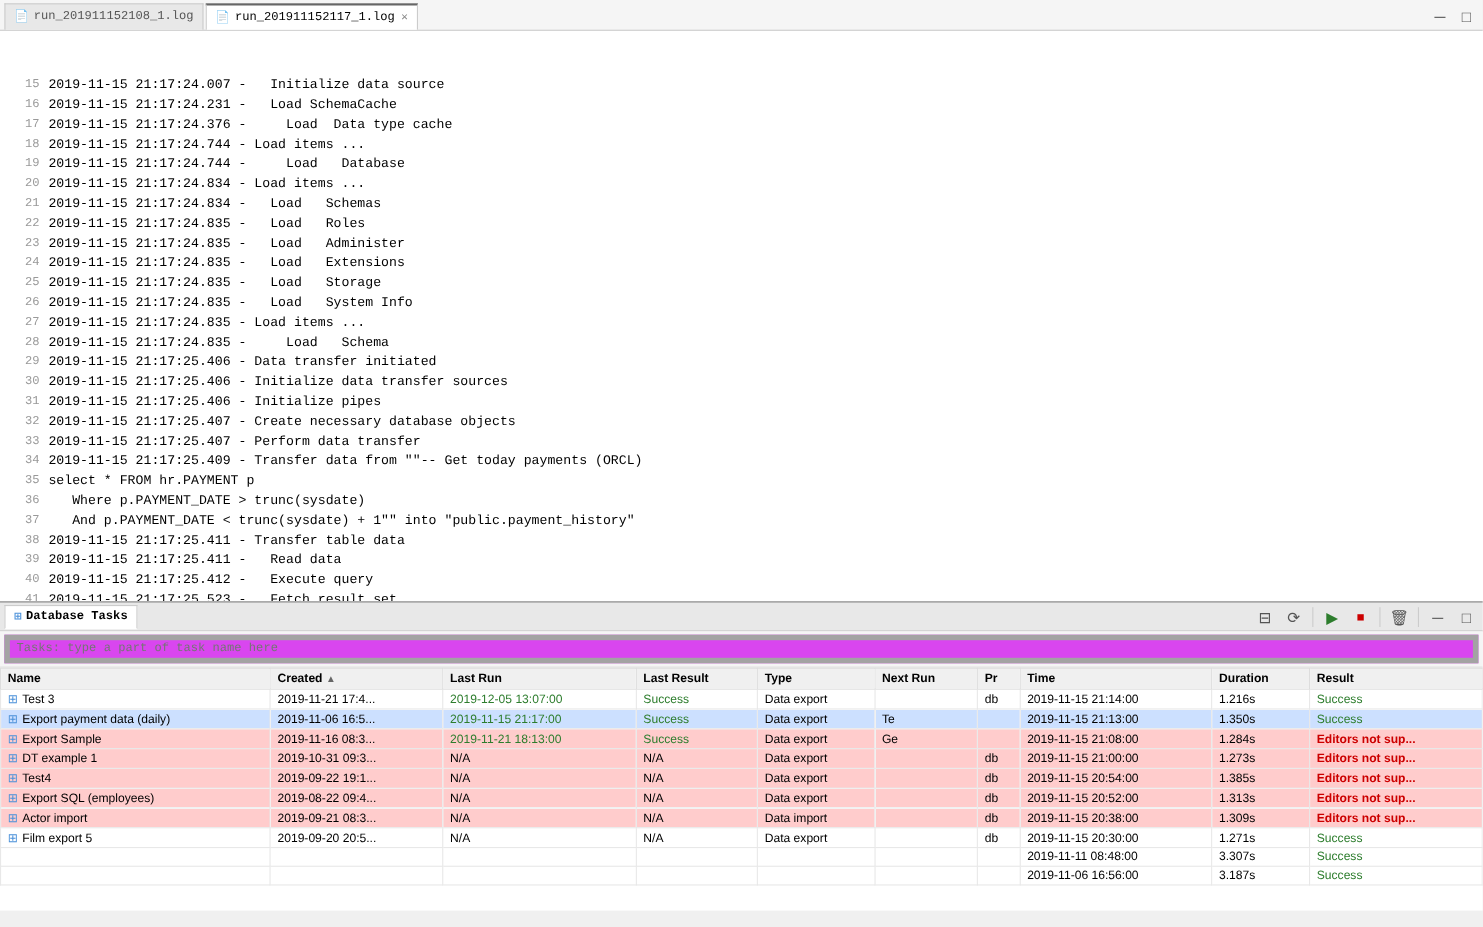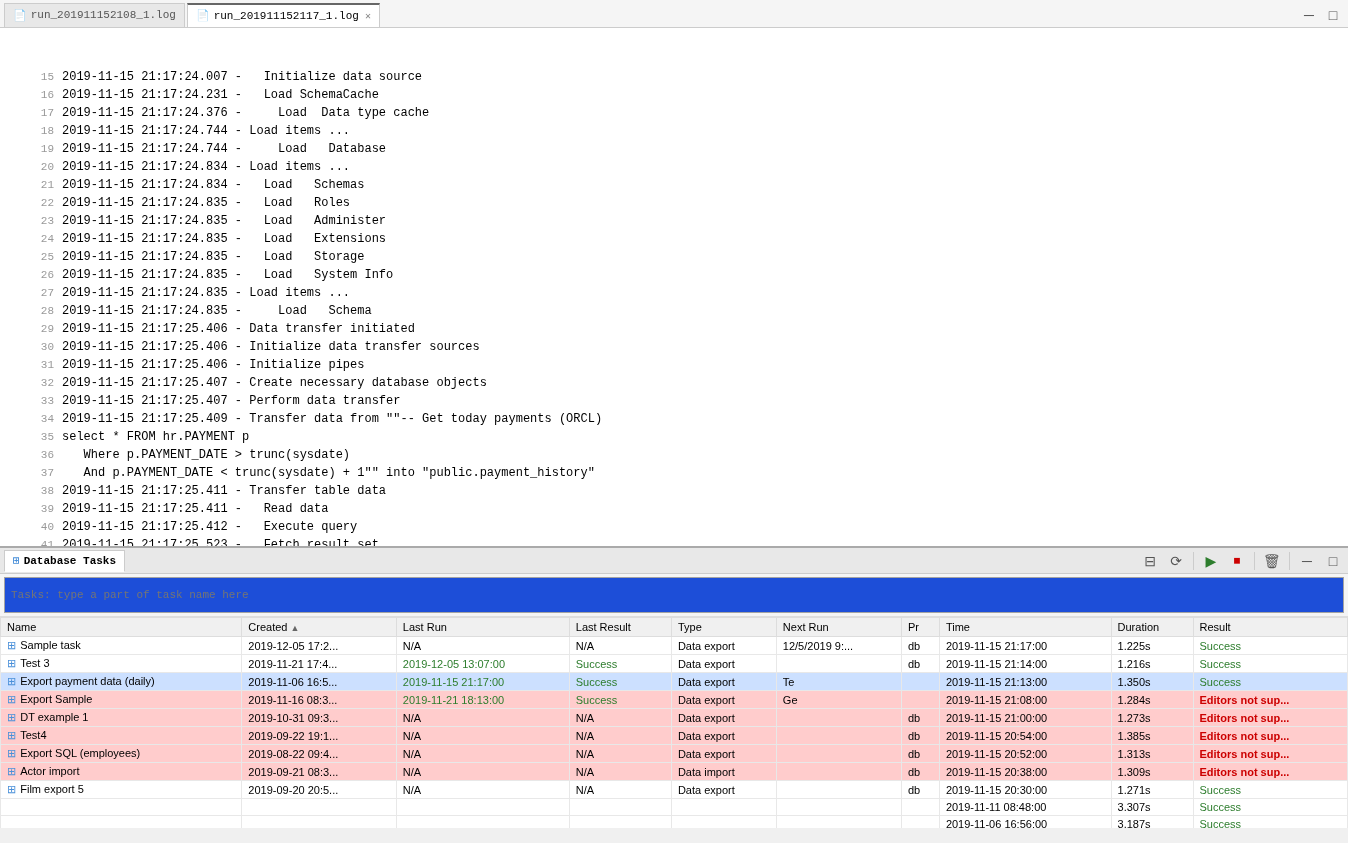--- a/index.html
+++ b/index.html
@@ -53,21 +53,20 @@
     }
     .log-content {
       padding: 4px 0;
       white-space: pre;
       font-size: 12px;
       line-height: 18px;
     }
     .log-line {
       display: flex;
       padding: 0 8px;
-      margin-left: 18px;
     }
     .line-num {
       color: #999;
       min-width: 28px;
       text-align: right;
       margin-right: 8px;
       user-select: none;
       font-size: 11px;
     }
     .line-text {
@@ -135,41 +134,41 @@
     
     .search-bars {
       display: flex;
       background: #f5f5f5;
       padding: 3px 4px;
       gap: 4px;
       border-bottom: 1px solid #ddd;
     }
     .search-input {
       flex: 1;
-      height: 36px;
-      border: 1px solid #a3a3a3;
+      height: 26px;
+      border: 5px solid #a3a3a3;
       padding: 2px 6px;
       font-size: 11px;
-      background: #1d4ed8;
+      background: #d946ef;
       font-family: inherit;
     }
 
     
     .task-table {
       width: 100%;
       border-collapse: collapse;
       font-size: 11px;
       font-family: 'Segoe UI', Arial, sans-serif;
     }
     .task-table th {
       background: #f0f0f0;
       border: 1px solid #ddd;
       padding: 3px 6px;
       text-align: left;
-      font-weight: normal;
+      font-weight: bold;
       white-space: nowrap;
       position: sticky;
       top: 0;
     }
     .task-table th .sort-arrow {
       font-size: 9px;
       color: #666;
     }
     .task-table td {
       border: 1px solid #e8e8e8;
@@ -259,32 +258,20 @@
           <th>Last Result</th>
           <th>Type</th>
           <th>Next Run</th>
           <th>Pr</th>
           <th>Time</th>
           <th>Duration</th>
           <th>Result</th>
         </tr>
       </thead>
       <tbody id="task-tbody">
-      <tr>
-            <td><span class="task-row-icon">⊞</span>Sample task</td>
-            <td>2019-12-05 17:2...</td>
-            <td>N/A</td>
-            <td>N/A</td>
-            <td>Data export</td>
-            <td>12/5/2019 9:...</td>
-            <td>db</td>
-            <td>2019-11-15 21:17:00</td>
-            <td>1.225s</td>
-            <td><span class="success-text">Success</span></td>
-          </tr>
           <tr>
             <td><span class="task-row-icon">⊞</span>Test 3</td>
             <td>2019-11-21 17:4...</td>
             <td style="color: rgb(45, 125, 45);">2019-12-05 13:07:00</td>
             <td><span class="success-text">Success</span></td>
             <td>Data export</td>
             <td></td>
             <td>db</td>
             <td>2019-11-15 21:14:00</td>
             <td>1.216s</td>

